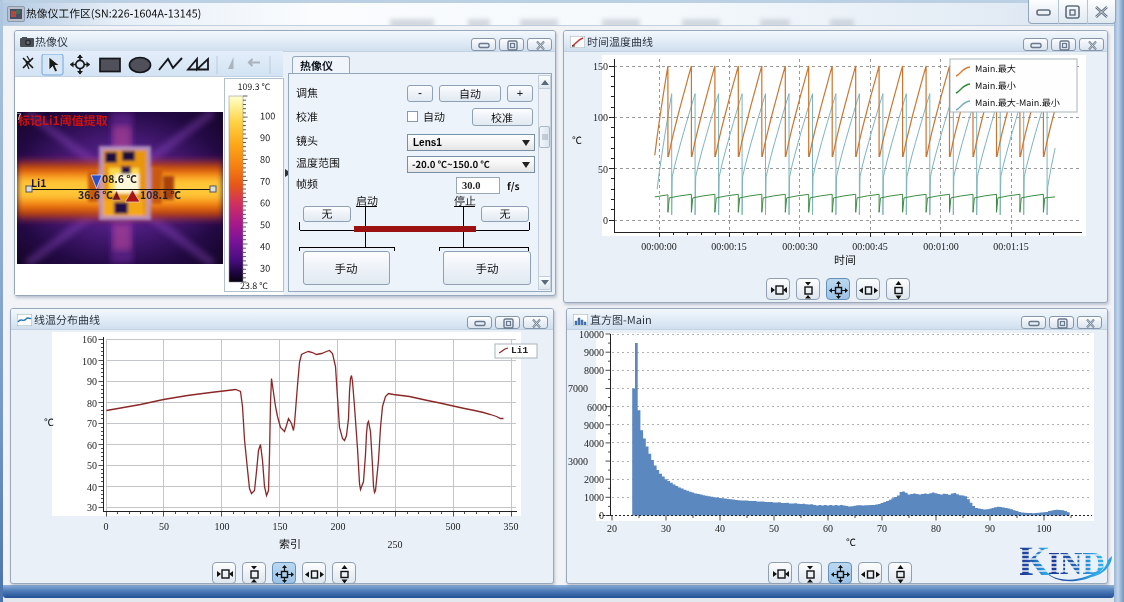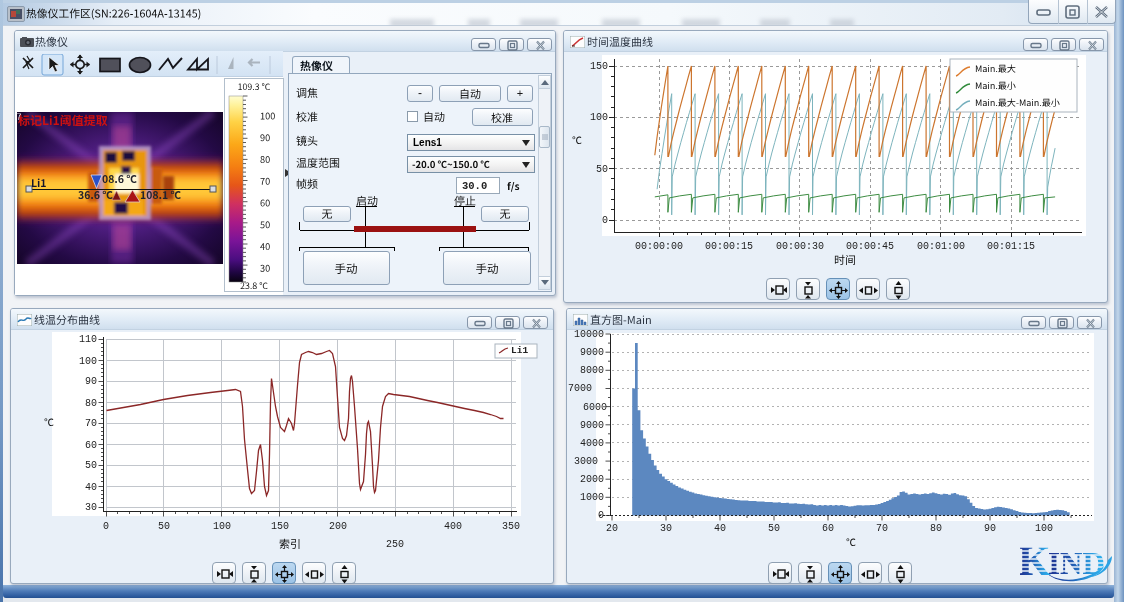--- a/index.html
+++ b/index.html
@@ -8,21 +8,21 @@
 .wtb{position:absolute;left:0;top:0;right:0;height:21px;border-radius:2px 2px 0 0;
  background:linear-gradient(#f3f8fc,#e0ebf6 55%,#d0dfee);border-bottom:1px solid #c2d2e2}
 .wbtn{position:absolute;width:25px;height:13px;top:7px;border:1px solid #8797ab;border-radius:3px;
  background:linear-gradient(#fefeff,#ecf1f7 45%,#dbe4ee)}
 .wbtn svg{position:absolute;left:0;top:0}
 .b{position:absolute;border:1px solid #8da0b6;border-radius:3px;color:#1a1a1a;
  background:linear-gradient(#fdfeff,#f0f4f9 40%,#e1e9f1);text-align:center}
 .tbtn{position:absolute;width:24px;height:22px;border:1px solid #90a0b2;border-radius:4px;
  background:linear-gradient(#fcfdfe,#eef2f7 50%,#dfe7ef)}
 .tbtn.on{background:linear-gradient(#bcd8f0,#9cc3e6);border-color:#6590b8}
-.tk{font-size:10px;color:#222;position:absolute;font-family:Liberation Mono, monospace}
+.tk{font-size:10px;color:#222;position:absolute;font-family:Liberation Serif, serif}
 </style></head><body>
 <div class="a" style="left:0;top:0;width:1124px;height:3px;background:#bcd0e4"></div>
 <div class="a" style="left:0;top:0;width:3px;height:602px;background:linear-gradient(#b0c8e0,#7498c4 70%,#4a74ab)"></div>
 <div class="a" style="left:1114px;top:0;width:10px;height:602px;background:linear-gradient(90deg,#9ab4d2,#c2d6ea 40%,#6e93c0)"></div>
 <div class="a" style="left:3px;top:3px;width:1111px;height:23px;border-bottom:1px solid #c2cfdd;background:linear-gradient(90deg,#b4cae2,#e6eef7 10%,#fafcfe 28%,#f5f9fc 60%,#e2ebf4 90%,#cfdeee)"></div>
 <div class="a" style="left:7px;top:6px;width:18px;height:16px;border:1px solid #8a9aac;border-radius:2px;background:#b8bfc8">
 <div class="a" style="left:2px;top:2px;width:12px;height:10px;background:#474f66"></div>
 <div class="a" style="left:3px;top:4px;width:5px;height:6px;background:#b5483a"></div>
 <div class="a" style="left:8px;top:3px;width:4px;height:4px;background:#3f6e5a"></div>
   </div>
@@ -519,28 +519,28 @@
   </svg>
 <div class="tk" style="left:511px;top:345px;font-size:9.5px;font-weight:bold;font-family:'Liberation Mono',monospace">Li1</div>
 <div class="tk" style="left:71px;top:502px;width:26px;text-align:right">30</div>
 <div class="tk" style="left:71px;top:482px;width:26px;text-align:right">40</div>
 <div class="tk" style="left:71px;top:460px;width:26px;text-align:right">50</div>
 <div class="tk" style="left:71px;top:440px;width:26px;text-align:right">60</div>
 <div class="tk" style="left:71px;top:418px;width:26px;text-align:right">70</div>
 <div class="tk" style="left:71px;top:398px;width:26px;text-align:right">80</div>
 <div class="tk" style="left:71px;top:376px;width:26px;text-align:right">90</div>
 <div class="tk" style="left:71px;top:356px;width:26px;text-align:right">100</div>
-<div class="tk" style="left:71px;top:334px;width:26px;text-align:right">110</div>
+<div class="tk" style="left:71px;top:334px;width:26px;text-align:right">160</div>
 <div class="tk" style="left:91px;top:521px;width:30px;text-align:center">0</div>
 <div class="tk" style="left:149px;top:521px;width:30px;text-align:center">50</div>
 <div class="tk" style="left:207px;top:521px;width:30px;text-align:center">100</div>
 <div class="tk" style="left:265px;top:521px;width:30px;text-align:center">150</div>
 <div class="tk" style="left:323px;top:521px;width:30px;text-align:center">200</div>
 <div class="tk" style="left:380px;top:539px;width:30px;text-align:center">250</div>
-<div class="tk" style="left:438px;top:521px;width:30px;text-align:center">400</div>
+<div class="tk" style="left:438px;top:521px;width:30px;text-align:center">500</div>
 <div class="tk" style="left:496px;top:521px;width:30px;text-align:center">350</div>
 <div class="tbtn" style="left:212px;top:562px"><svg width="23" height="22">
       <path d="M4 8 L8 11 L4 14 Z" fill="#111"></path>
       <rect x="9" y="7" width="7" height="8" fill="none" stroke="#111" stroke-width="1.4"></rect>
       <path d="M20 8 L16 11 L20 14 Z" fill="#111"></path>
     </svg></div>
 <div class="tbtn" style="left:242px;top:562px"><svg width="23" height="22">
       <path d="M8 3 L14 3 L11 6.5 Z" fill="#111"></path>
       <rect x="8" y="8" width="7" height="7" fill="none" stroke="#111" stroke-width="1.4"></rect>
       <path d="M8 19.5 L14 19.5 L11 16 Z" fill="#111"></path>
@@ -633,21 +633,21 @@
     <line x1="370.0" y1="186.5" x2="370.0" y2="191.5" stroke="#222" stroke-width="0.8"></line>
     <line x1="397.0" y1="186.5" x2="397.0" y2="189.0" stroke="#222" stroke-width="0.8"></line>
     <line x1="424.0" y1="186.5" x2="424.0" y2="191.5" stroke="#222" stroke-width="0.8"></line>
     <line x1="451.0" y1="186.5" x2="451.0" y2="189.0" stroke="#222" stroke-width="0.8"></line>
     <line x1="478.0" y1="186.5" x2="478.0" y2="191.5" stroke="#222" stroke-width="0.8"></line>
     <line x1="505.0" y1="186.5" x2="505.0" y2="189.0" stroke="#222" stroke-width="0.8"></line>
   </svg>
 <div class="tk" style="left:568px;top:510px;width:36px;text-align:right">0</div>
 <div class="tk" style="left:568px;top:492px;width:36px;text-align:right">1000</div>
 <div class="tk" style="left:568px;top:474px;width:36px;text-align:right">2000</div>
-<div class="tk" style="left:568px;top:456px;width:36px;text-align:center">3000</div>
+<div class="tk" style="left:568px;top:456px;width:36px;text-align:left">3000</div>
 <div class="tk" style="left:568px;top:438px;width:36px;text-align:right">4000</div>
 <div class="tk" style="left:568px;top:420px;width:36px;text-align:right">9000</div>
 <div class="tk" style="left:568px;top:402px;width:39px;text-align:right">6000</div>
 <div class="tk" style="left:568px;top:383px;width:36px;text-align:left">7000</div>
 <div class="tk" style="left:568px;top:365px;width:36px;text-align:right">8000</div>
 <div class="tk" style="left:568px;top:347px;width:36px;text-align:right">9000</div>
 <div class="tk" style="left:568px;top:329px;width:36px;text-align:right">10000</div>
 <div class="tk" style="left:600px;top:523px;width:24px;text-align:center">20</div>
 <div class="tk" style="left:654px;top:523px;width:24px;text-align:center">30</div>
 <div class="tk" style="left:708px;top:523px;width:24px;text-align:center">40</div>

